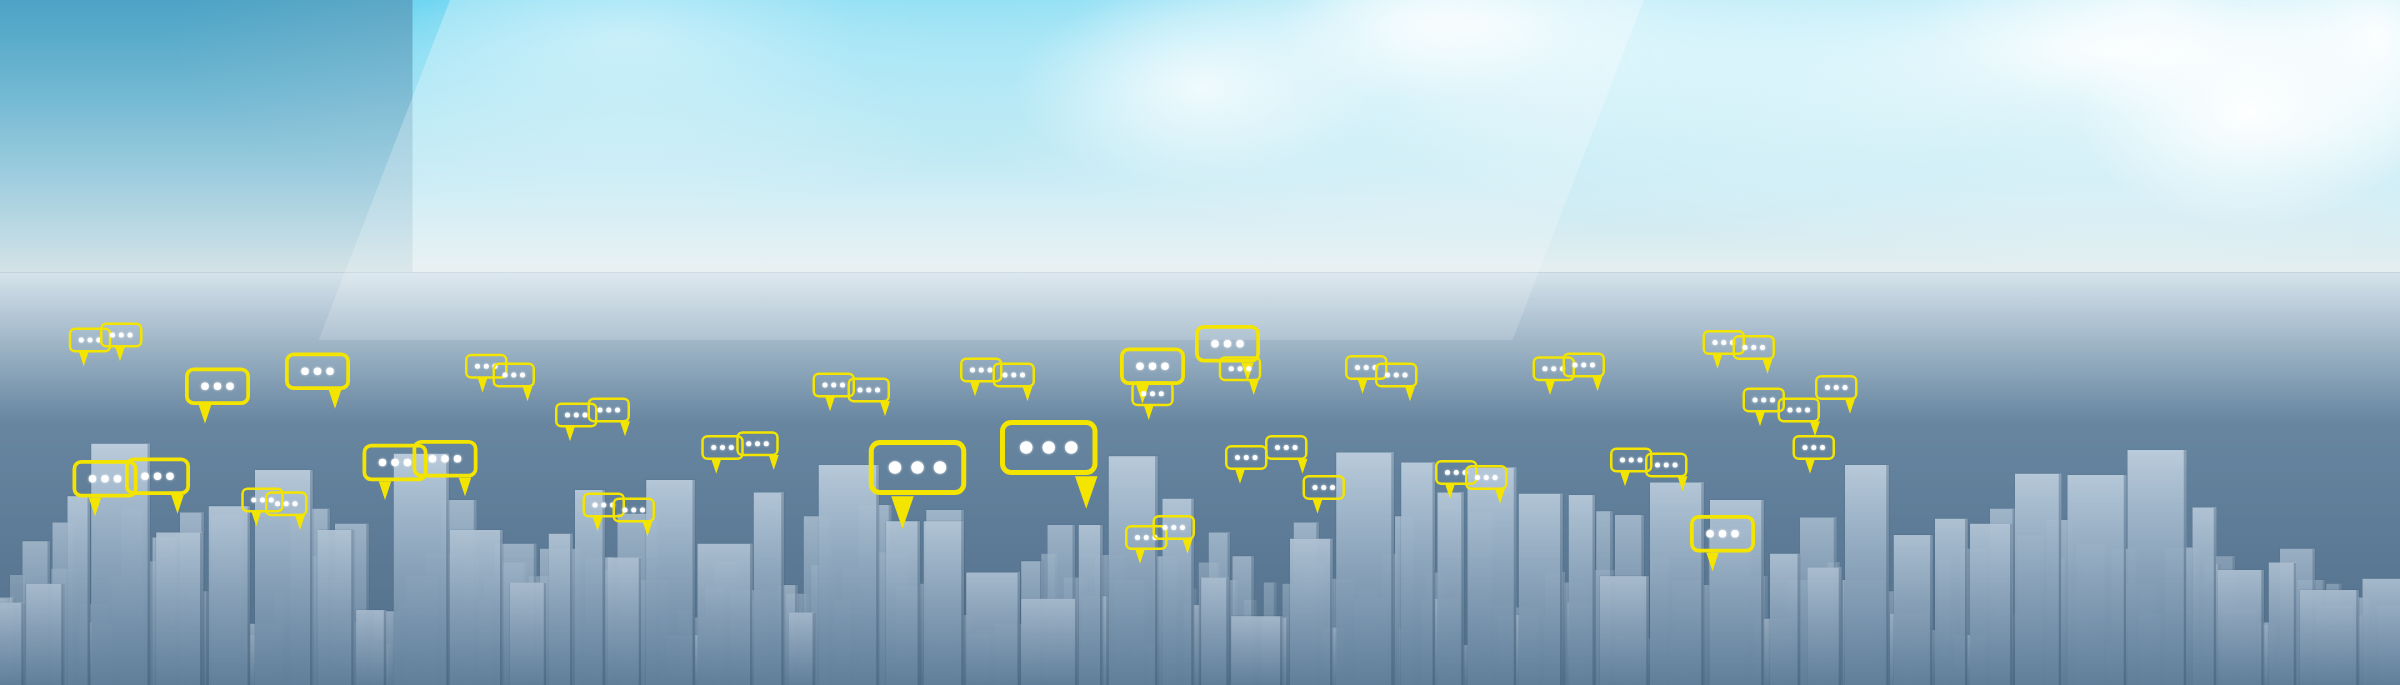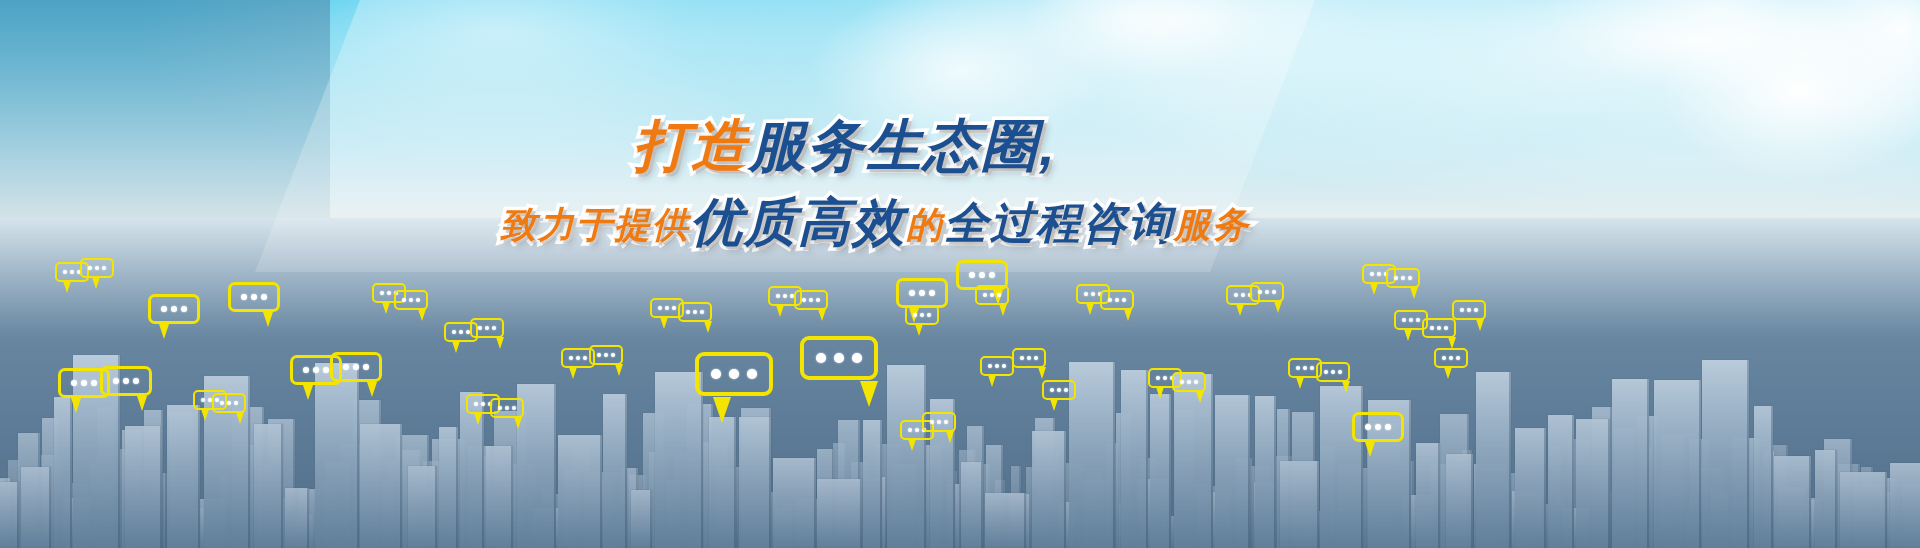--- a/index.html
+++ b/index.html
@@ -682,18 +682,14 @@
         <span class="tail" style="left: 22px; top: 17px;"></span>
       </div>
       <div class="bubble md" style="left: 1352px; top: 412px;">
         <span class="dot"></span>
         <span class="dot"></span>
         <span class="dot"></span>
         <span class="tail" style="left: 10px; top: 27px;"></span>
       </div>
     </div>
 
-  <div class="headline">
-    <div class="line line1" id="headline-line-1"><span class="seg orange ">打造</span><span class="seg  ">服务生态圈,</span></div>
-    <div class="line line2" id="headline-line-2"><span class="seg orange small">致力于提供</span><span class="seg  big">优质高效</span><span class="seg orange small">的</span><span class="seg  ">全过程咨询</span><span class="seg orange small">服务</span></div>
-  </div>
 
 </div>
 
 </body></html>

